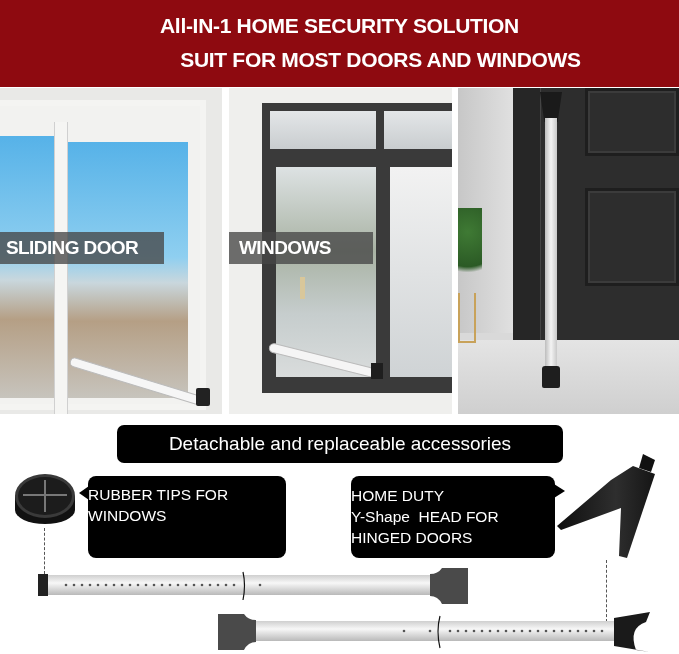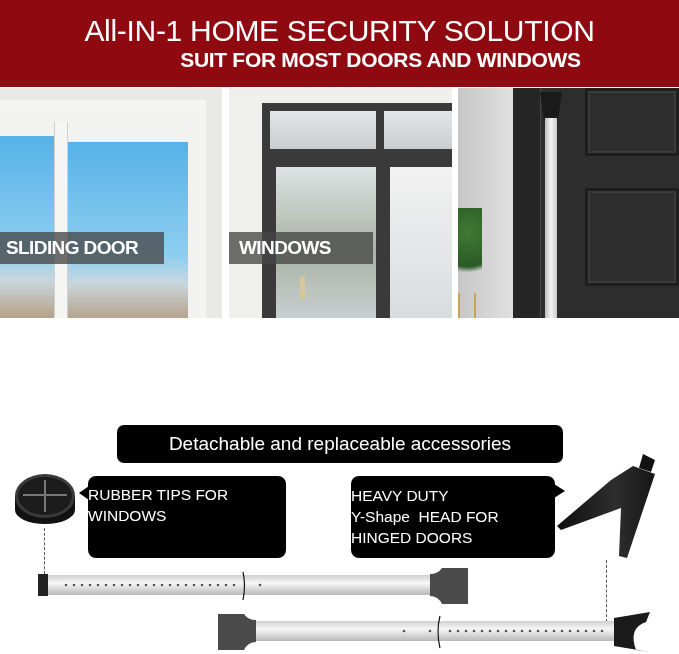--- a/index.html
+++ b/index.html
@@ -1,21 +1,21 @@
 <!DOCTYPE html>
 <html><head>
 <meta charset="utf-8">
 <style>
   * { box-sizing: border-box; margin: 0; padding: 0; }
   body { width: 679px; height: 654px; background: #ffffff; font-family: "Liberation Sans", sans-serif; overflow: hidden; position: relative; }
   .header { position: absolute; left: 0; top: 0; width: 679px; height: 87px; background: #8e0a10; text-align: center; color: #fff; }
-  .header .title { position: absolute; top: 14px; width: 100%; font-size: 30px; font-weight: 400; letter-spacing: -0.3px; }
+  .header .title { position: absolute; top: 14px; width: 100%; font-size: 21px; font-weight: 700; letter-spacing: -0.3px; }
   .header .subtitle { position: absolute; top: 48px; width: 100%; font-size: 21px; font-weight: 700; letter-spacing: -0.3px; margin-left: 41px; }
 
-  .panel { position: absolute; top: 88px; height: 230px; overflow: hidden; padding-left: 28px; }
+  .panel { position: absolute; top: 88px; height: 326px; overflow: hidden; padding-left: 28px; }
   .p1 { left: 0; width: 222px; background: #e9e9e7; }
   .p2 { left: 229px; width: 223px; background: #eeeeec; }
   .p3 { left: 458px; width: 221px; background: #d9d9d9; }
 
   
   .p1 .frame { position: absolute; left: -6px; top: 12px; width: 212px; height: 310px; border: 6px solid #f4f4f2; background: #f2f2f0; }
   .p1 .glass { position: absolute; background: linear-gradient(#56b2e8 0%, #8fcff0 45%, #c9d7dd 55%, #b59f85 70%, #c7c4bd 100%); }
   .p1 .g1 { left: 0; top: 30px; width: 54px; height: 262px; }
   .p1 .g2 { left: 68px; top: 36px; width: 120px; height: 256px; }
   .p1 .mullion { position: absolute; left: 54px; top: 16px; width: 14px; height: 292px; background: #f5f5f3; border-left: 1px solid #d0d0d0; border-right: 1px solid #d0d0d0; }
@@ -135,21 +135,21 @@
   <div class="cross-v"></div>
 </div>
 <div class="dash d1"></div>
 
 <div class="bubble b1">
   <div>RUBBER TIPS FOR</div>
   <div>WINDOWS</div>
 </div>
 
 <div class="bubble b2">
-  <div>HEAVY DUTY</div>
+  <div>HOME DUTY</div>
   <div style="white-space:pre">Y-Shape  HEAD FOR</div>
   <div>HINGED DOORS</div>
 </div>
 
 <div class="yhead">
   <svg viewBox="0 0 120 120">
     <defs>
       <linearGradient id="yg" x1="0" x2="1">
         <stop offset="0" stop-color="#0e0e0e"></stop>
         <stop offset="0.6" stop-color="#2e2e2e"></stop>

